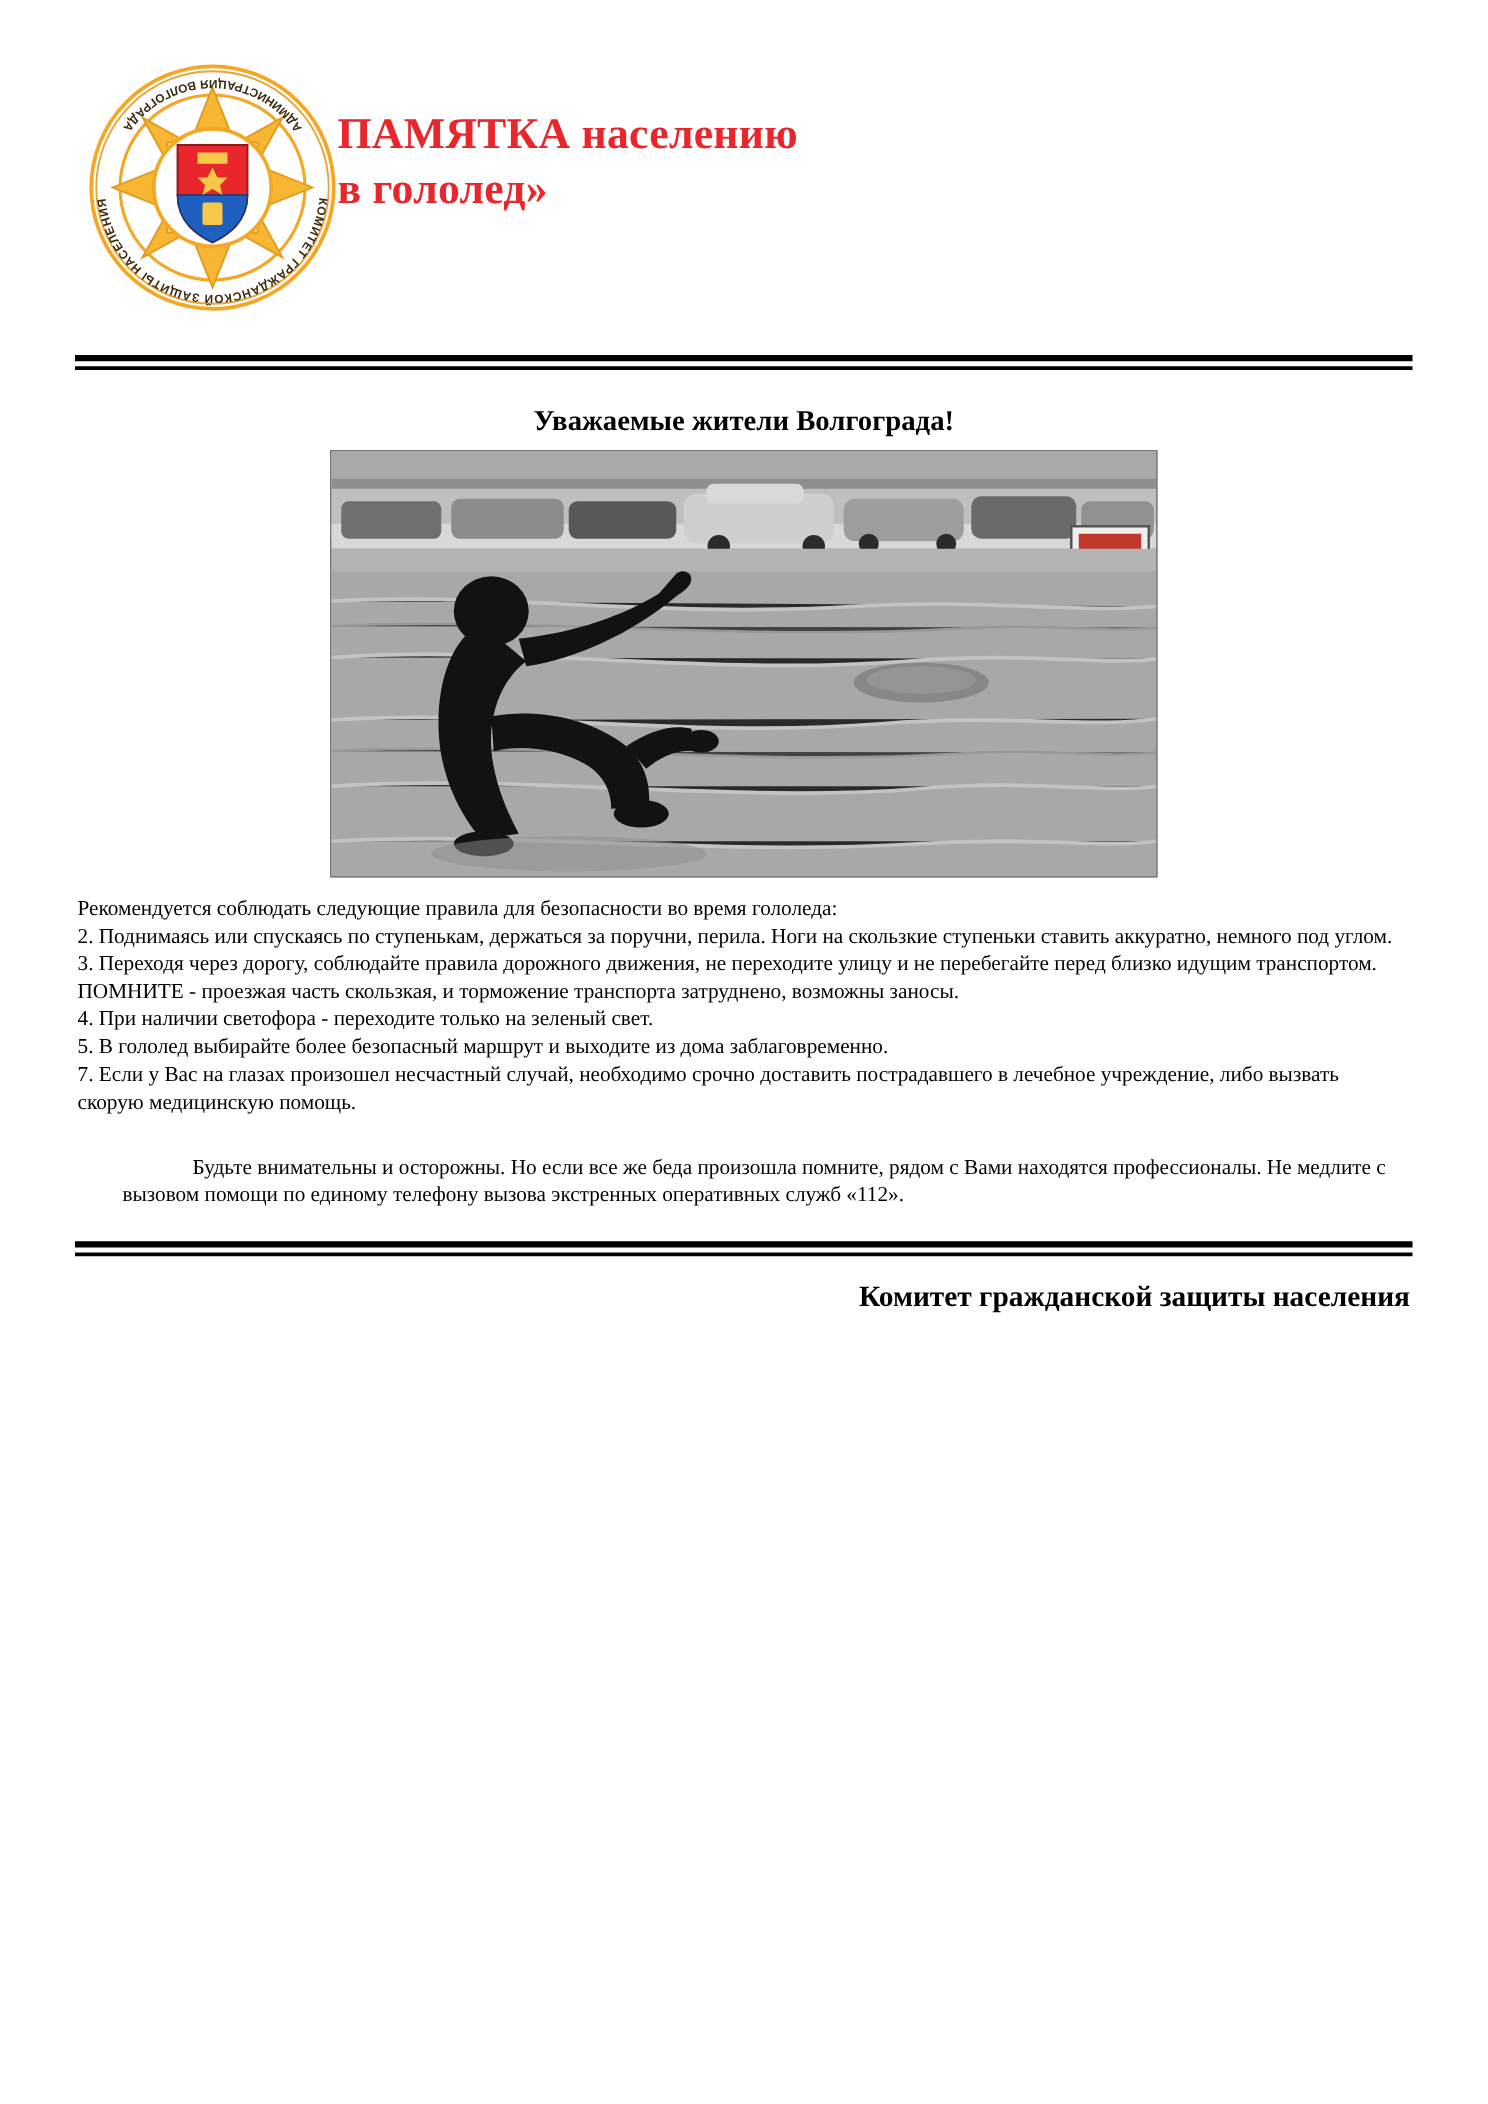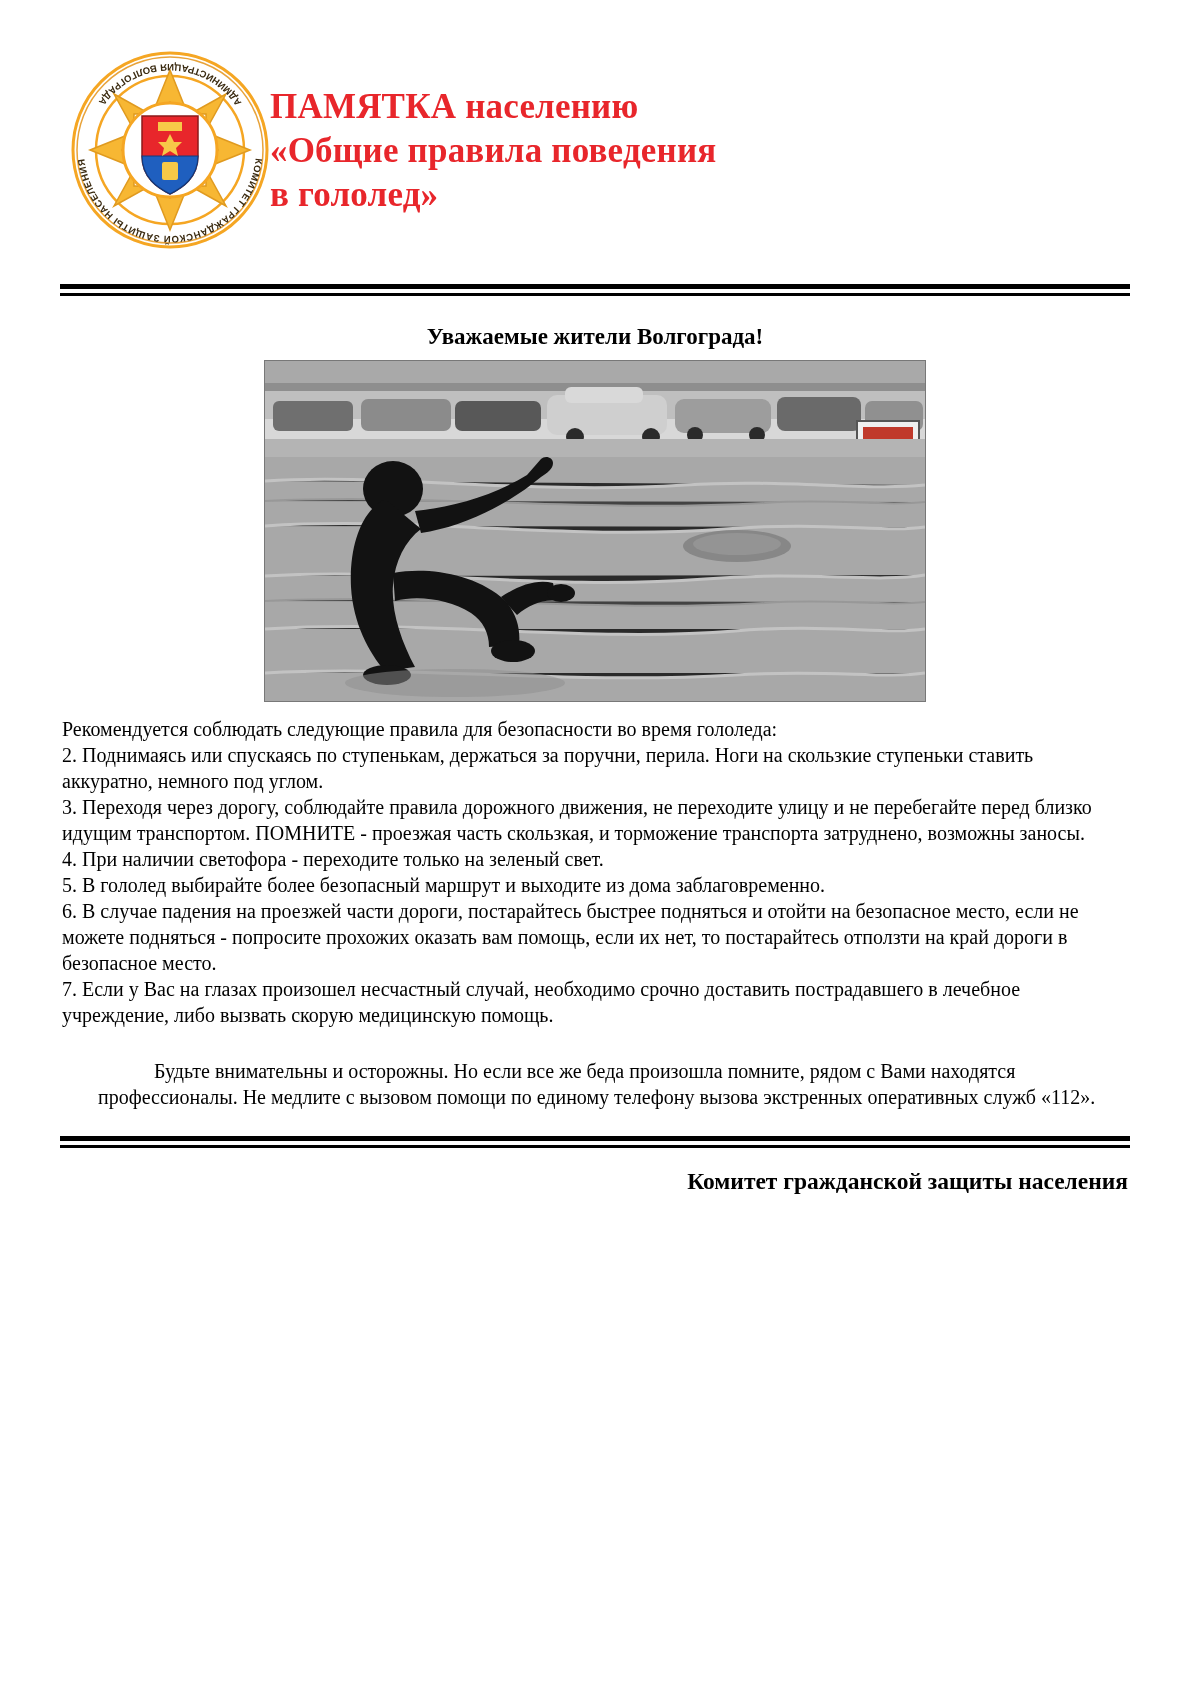--- a/index.html
+++ b/index.html
@@ -93,21 +93,21 @@
   .photo {
     width: 660px;
     height: 340px;
     position: relative;
     overflow: hidden;
     background: #9a9a9a;
     border: 1px solid #787878;
   }
 
   .para {
-    font-size: 20px;
+    font-size: 17px;
     line-height: 1.30;
     text-align: left;
     margin: 0;
   }
   .para + .para { margin-top: 0px; }
   .para.indent { text-indent: 56px; margin-top: 30px; margin-left: 36px; }
 
   
   .footer {
     margin-top: 18px;
@@ -158,21 +158,20 @@
           <textPath href="#circTop" startOffset="50%" text-anchor="middle">КОМИТЕТ ГРАЖДАНСКОЙ ЗАЩИТЫ НАСЕЛЕНИЯ</textPath>
         </text>
         <text font-family="'Liberation Sans', sans-serif" font-size="9.5" font-weight="bold" fill="#3a2a10" letter-spacing="0.6">
           <textPath href="#circBot" startOffset="50%" text-anchor="middle">АДМИНИСТРАЦИЯ ВОЛГОГРАДА</textPath>
         </text>
       </svg>
     </div>
 
     <div class="title-block">
       <div class="title-line">ПАМЯТКА населению</div>
-      <div class="title-line">«Общие правила поведения</div>
       <div class="title-line">в гололед»</div>
     </div>
   </div>
 
   <div class="rule-top"></div>
 
   <div class="content">
 
     <div class="greeting">Уважаемые жители Волгограда!</div>
 
@@ -235,21 +234,20 @@
           <ellipse cx="190" cy="322" rx="110" ry="14" fill="#8d8d8d" opacity="0.5"></ellipse>
         </svg>
       </div>
     </div>
 
     <p class="para">Рекомендуется соблюдать следующие правила для безопасности во время гололеда:</p>
     <p class="para">2. Поднимаясь или спускаясь по ступенькам, держаться за поручни, перила. Ноги на скользкие ступеньки ставить аккуратно, немного под углом.</p>
     <p class="para">3. Переходя через дорогу, соблюдайте правила дорожного движения, не переходите улицу и не перебегайте перед близко идущим транспортом. ПОМНИТЕ - проезжая часть скользкая, и торможение транспорта затруднено, возможны заносы.</p>
     <p class="para">4. При наличии светофора - переходите только на зеленый свет.</p>
     <p class="para">5. В гололед выбирайте более безопасный маршрут и выходите из дома заблаговременно.</p>
-    <p class="para">6. В случае падения на проезжей части дороги, постарайтесь быстрее подняться и отойти на безопасное место, если не можете подняться - попросите прохожих оказать вам помощь, если их нет, то постарайтесь отползти на край дороги в безопасное место.</p>
     <p class="para">7. Если у Вас на глазах произошел несчастный случай, необходимо срочно доставить пострадавшего в лечебное учреждение, либо вызвать скорую медицинскую помощь.</p>
 
     <p class="para indent">Будьте внимательны и осторожны. Но если все же беда произошла помните, рядом с Вами находятся профессионалы. Не медлите с вызовом помощи по единому телефону вызова экстренных оперативных служб «112».</p>
   </div>
 
   <div class="rule-bottom"></div>
 
   <div class="footer">
     <div>Комитет гражданской защиты населения</div>
   </div>

